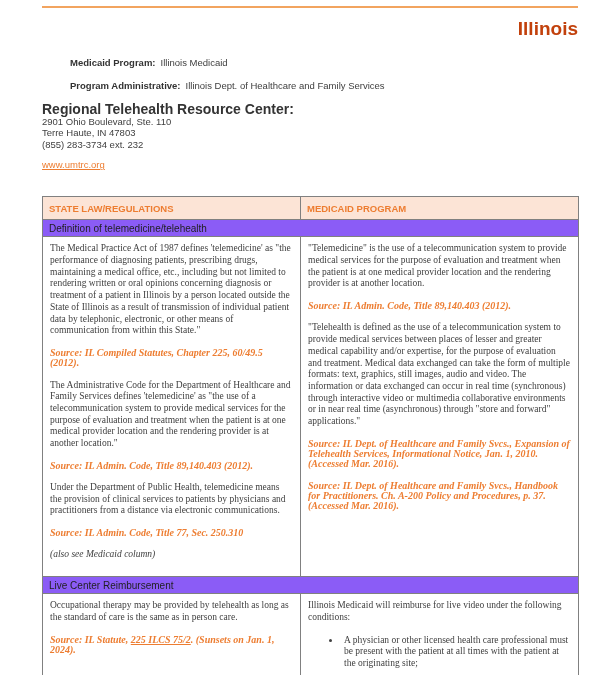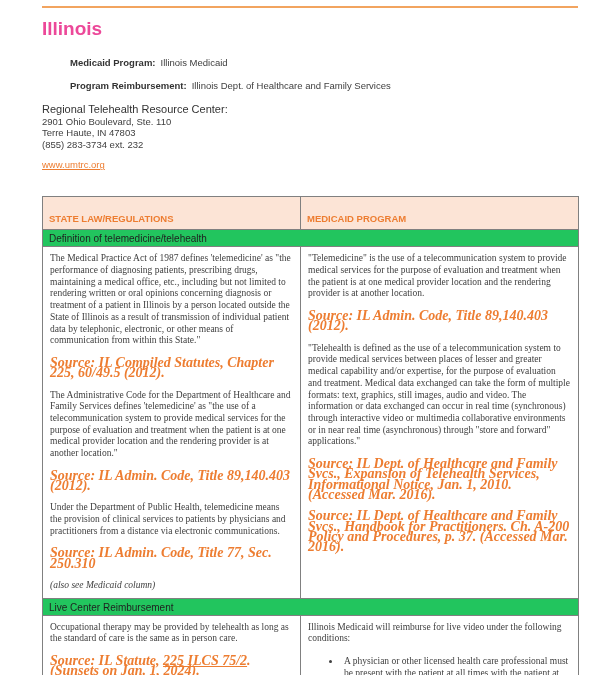--- a/index.html
+++ b/index.html
@@ -9,89 +9,90 @@
     overflow: hidden;
     background: #ffffff;
     font-family: "Liberation Sans", sans-serif;
     color: #404040;
   }
   .page { padding-left: 42px; padding-right: 34px; }
   .top-rule { margin-top: 6px; height: 2px; width: 536px; background: #F2A45F; }
   .title {
     margin: 10px 0 0 0;
     font-size: 19px; font-weight: bold;
-    color: #ec4899;
+    color: #c2410c;
+    text-align: right;
   }
   .info-line { margin: 0; font-size: 9.5px; line-height: 11.5px; padding-left: 28px; }
   .info-1 { margin-top: 17px; }
   .info-2 { margin-top: 11px; }
   .lbl { font-weight: bold; color: #333333; }
   .val { margin-left: 5px; }
-  .rtrc-label { margin-top: 13px; font-size: 11px; font-weight: normal; color: #333333; line-height: 11.5px; }
+  .rtrc-label { margin-top: 13px; font-size: 14px; font-weight: bold; color: #333333; line-height: 11.5px; }
   .addr-line { font-size: 9.5px; line-height: 11.6px; }
   .site-link { display: inline-block; margin-top: 9px; font-size: 9.5px; color: #ED7D31; text-decoration: underline; cursor: pointer; }
   table.policy {
     border-collapse: collapse;
     width: 536px;
     margin-top: 24px;
     table-layout: fixed;
   }
   table.policy th, table.policy td { border: 1px solid #808080; }
   col.c1 { width: 258px; }
   col.c2 { width: 278px; }
   th.col-head {
     background: #FCE4D6;
     color: #ED7D31;
     font-size: 9.5px;
     font-weight: bold;
     text-align: left;
-    padding: 16px 6px 5px 6px;
+    padding: 6px 6px 5px 6px;
   }
   tr.section-row td {
-    background: #22c55e;
+    background: #8b5cf6;
     color: #1f1f1f;
     font-size: 10px;
     padding: 3px 6px 2px 6px;
   }
   td.cell {
     vertical-align: top;
     padding: 6px 7px 6px 7px;
     font-size: 9.5px;
     line-height: 11.7px;
     color: #404040;
     background: #ffffff;
     font-family: Liberation Serif, serif;
   }
   tr.def-row { height: 340px; }
   .blk-para { margin: 0 0 11px 0; }
   .blk-source {
     margin: 0 0 11px 0;
     color: #ED7D31;
     font-weight: bold;
     font-style: italic;
-    font-size: 14px;
+    font-size: 10px;
     line-height: 10.3px;
   }
   .blk-note { margin: 8px 0 11px 0; font-style: italic; }
   ul.blk-bullets { margin: 0 0 11px 0; padding-left: 33px; }
   ul.blk-bullets li { padding-left: 3px; margin: 0; }
   .cell > :last-child { margin-bottom: 0; }
 </style>
 </head>
 <body>
 
 <div class="page">
 
   <div class="top-rule"></div>
 
   <h1 class="title">Illinois</h1>
 
   <p class="info-line info-1"><span class="lbl">Medicaid Program:</span><span class="val">Illinois Medicaid</span></p>
 
-  <p class="info-line info-2"><span class="lbl">Program Reimbursement:</span><span class="val">Illinois Dept. of Healthcare and Family Services</span></p>
+  <p class="info-line info-2"><span class="lbl">Program Administrative:</span><span class="val">Illinois Dept. of Healthcare and Family Services</span></p>
 
   <div class="rtrc-label">Regional Telehealth Resource Center:</div>
   <div class="addr-line">2901 Ohio Boulevard, Ste. 110</div>
   <div class="addr-line">Terre Haute, IN 47803</div>
   <div class="addr-line">(855) 283-3734 ext. 232</div>
   <a class="site-link">www.umtrc.org</a>
 
   <table class="policy">
     <colgroup>
         <col class="c1">

